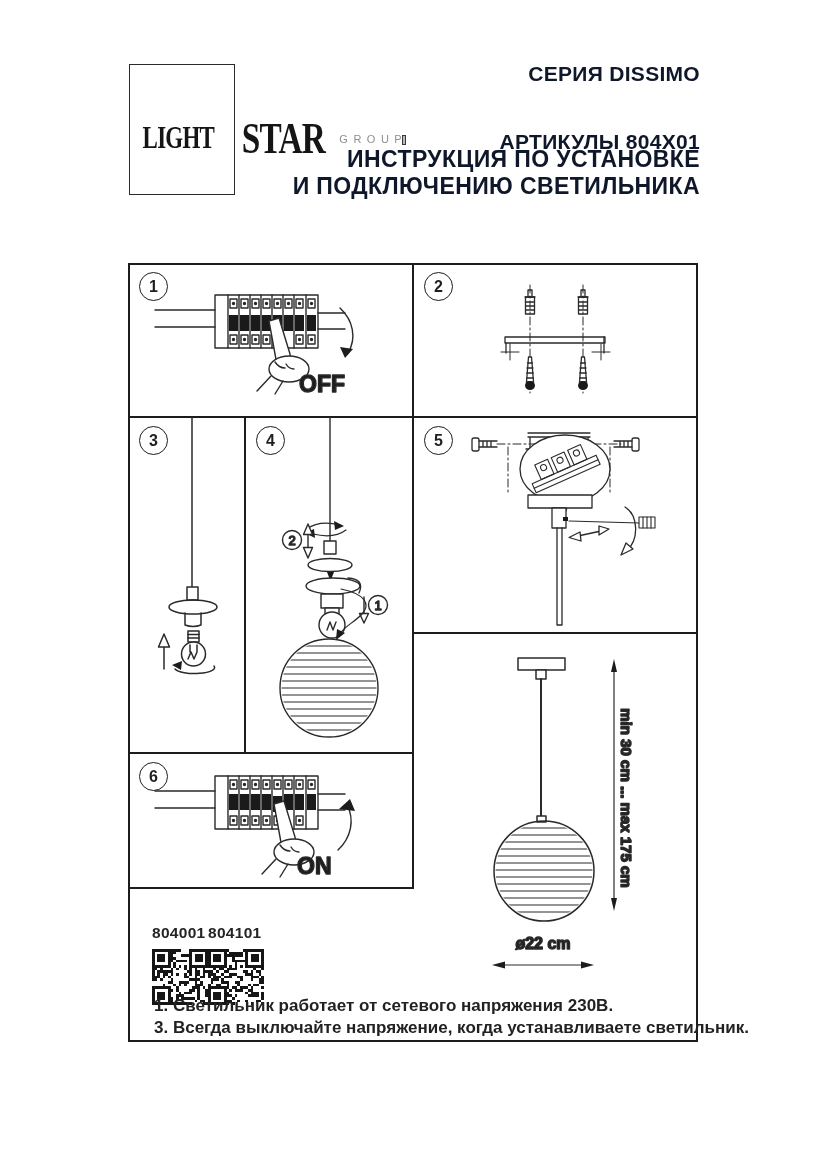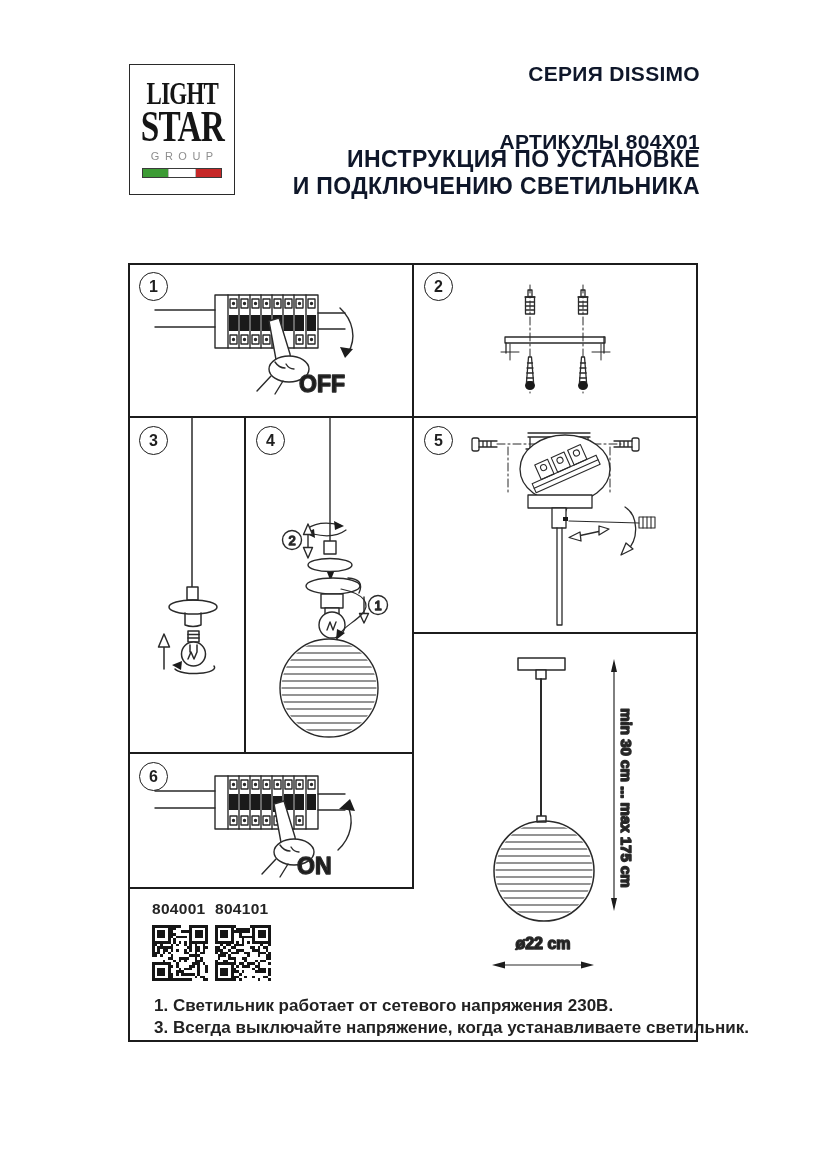--- a/index.html
+++ b/index.html
@@ -5,21 +5,21 @@
   html,body { margin:0; padding:0; background:#e8e8e8; }
   .page {
     position:relative; width:826px; height:1169px; background:#ffffff;
     font-family:"Liberation Sans", sans-serif; color:#1f1f1f; overflow:hidden;
     margin:0 auto;
   }
   
   .logo-box {
     position:absolute; left:129px; top:64px; width:106px; height:131px;
     border:1.5px solid #2a2a2a; box-sizing:border-box;
-    display:flex; flex-direction:column; align-items:center; padding-top:16px;
+    display:flex; flex-direction:row; align-items:center; padding-top:16px;
   }
   .logo-light { font-family:"Liberation Serif", serif; font-weight:700; font-size:31px; line-height:26px; transform:scaleX(.74); letter-spacing:-1px; color:#151515; }
   .logo-star  { font-family:"Liberation Serif", serif; font-weight:700; font-size:45px; line-height:38px; transform:scaleX(.74); letter-spacing:-1px; color:#151515; }
   .logo-group { font-size:11px; line-height:15px; letter-spacing:5.5px; margin-right:-5.5px; color:#8e8e8e; margin-top:4px; }
   .logo-flag { width:80px; height:10px; border:1px solid #3a3a3a; display:flex; margin-top:4px; box-sizing:border-box; }
   .logo-flag span { flex:1; }
   .hdr-line { position:absolute; right:126px; white-space:nowrap; font-weight:700; color:#0f172a; }
   .hdr-series   { top:62px;  font-size:21px; letter-spacing:.3px; }
   .hdr-articles { top:94px;  font-size:21px; letter-spacing:.3px;margin-top:36px; }
   .hdr-title1   { top:146px; font-size:23px; letter-spacing:.4px; }
@@ -33,21 +33,21 @@
     font-size:16px; font-weight:600; background:#fff;
   }
   .panel-svg { position:absolute; }
   svg text { font-family:"Liberation Sans", sans-serif; fill:#1c1c1c; }
   .lbl-switch { font-size:23px; font-weight:700; }
   .lbl-callout { font-size:13px; }
   .lbl-dim { font-size:16px; font-weight:700; }
   .lbl-dim-rot { font-size:15px; font-weight:700; }
   
   .product-col { position:absolute; width:58px; text-align:left; }
-  .product-article { font-size:15.5px; font-weight:700; color:#242424; letter-spacing:.3px; }
+  .product-article { font-size:15.5px; font-weight:700; color:#242424; letter-spacing:.3px;margin-top:24px; }
   .qr { display:block; margin-top:7px; shape-rendering:crispEdges; }
   .qr rect { fill:#161616; }
   .notes { position:absolute; left:154px; top:995px; font-size:17px; line-height:22px; color:#222;font-weight:bold; }
 </style>
 </head>
 <body>
 
 <div class="page">
 
   <div class="logo-box">
@@ -617,21 +617,21 @@
         <rect x="9" y="20" width="1" height="1"></rect>
         <rect x="10" y="20" width="1" height="1"></rect>
         <rect x="11" y="20" width="1" height="1"></rect>
         <rect x="12" y="20" width="1" height="1"></rect>
         <rect x="13" y="20" width="1" height="1"></rect>
         <rect x="14" y="20" width="1" height="1"></rect>
         <rect x="19" y="20" width="1" height="1"></rect>
         <rect x="20" y="20" width="1" height="1"></rect>
       </svg>
   </div>
-  <div class="product-col" style="left:215px; top:900px;">
+  <div class="product-col" style="left:208px; top:900px;">
     <div class="product-article">804101</div>
     <svg class="qr" width="56" height="56" viewBox="0 0 21 21">
         <rect x="0" y="0" width="1" height="1"></rect>
         <rect x="1" y="0" width="1" height="1"></rect>
         <rect x="2" y="0" width="1" height="1"></rect>
         <rect x="3" y="0" width="1" height="1"></rect>
         <rect x="4" y="0" width="1" height="1"></rect>
         <rect x="5" y="0" width="1" height="1"></rect>
         <rect x="6" y="0" width="1" height="1"></rect>
         <rect x="7" y="0" width="1" height="1"></rect>

